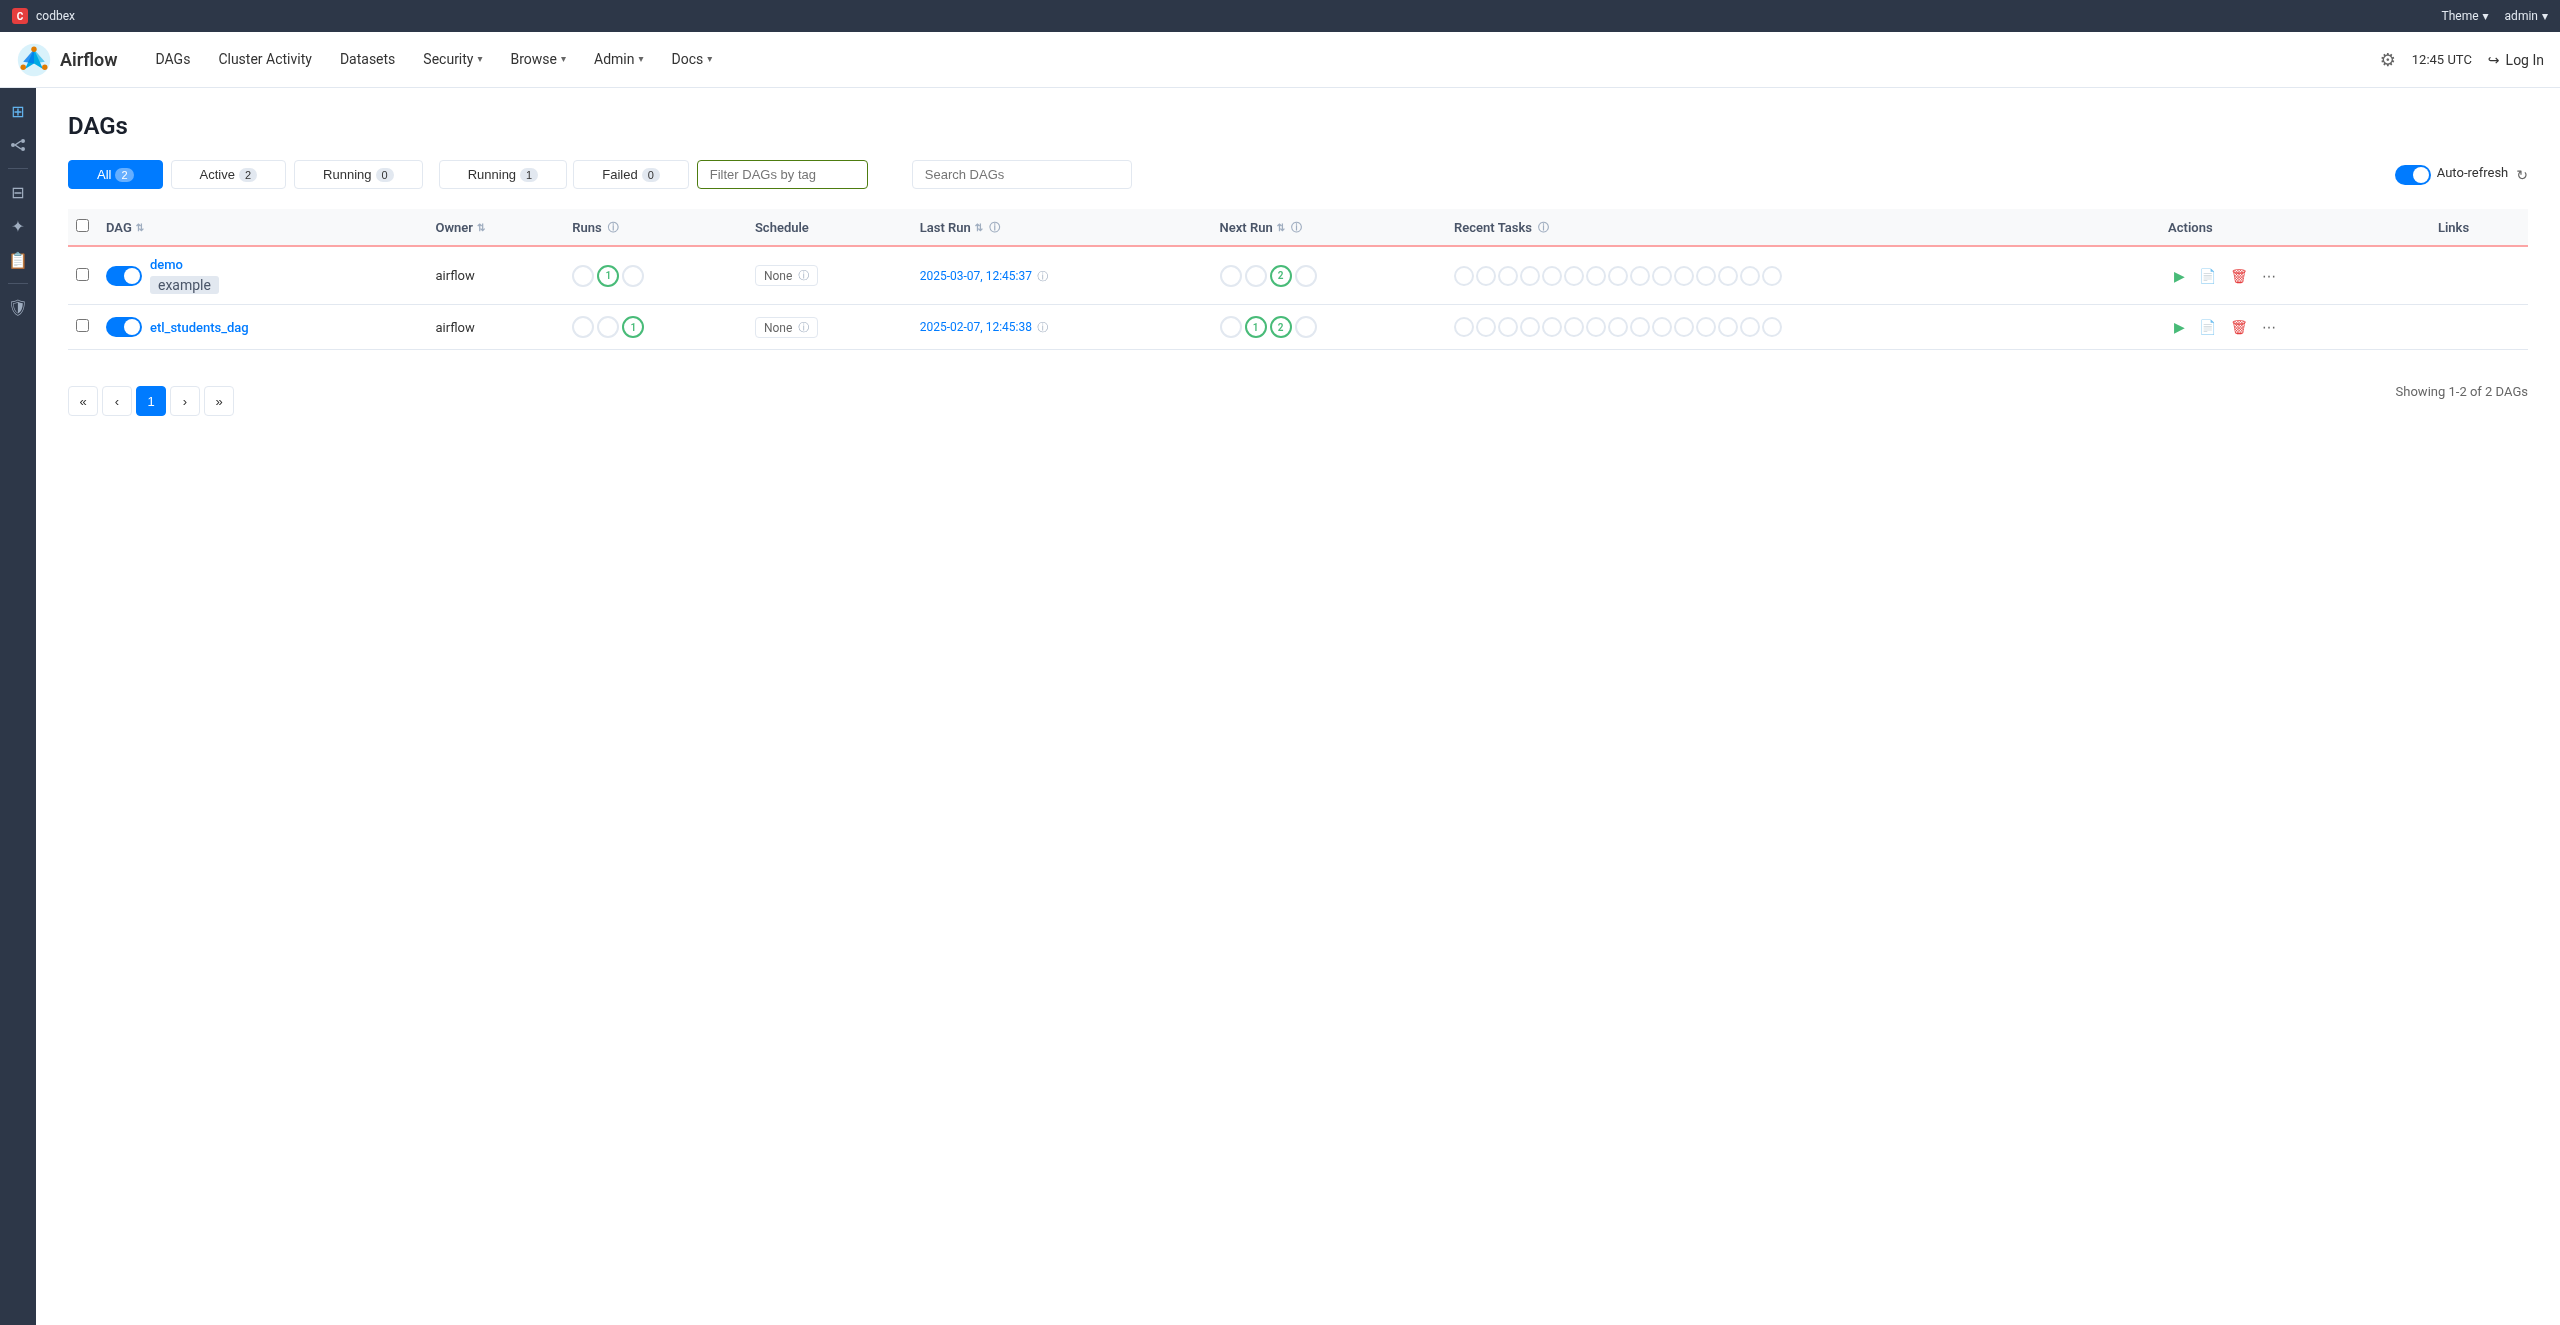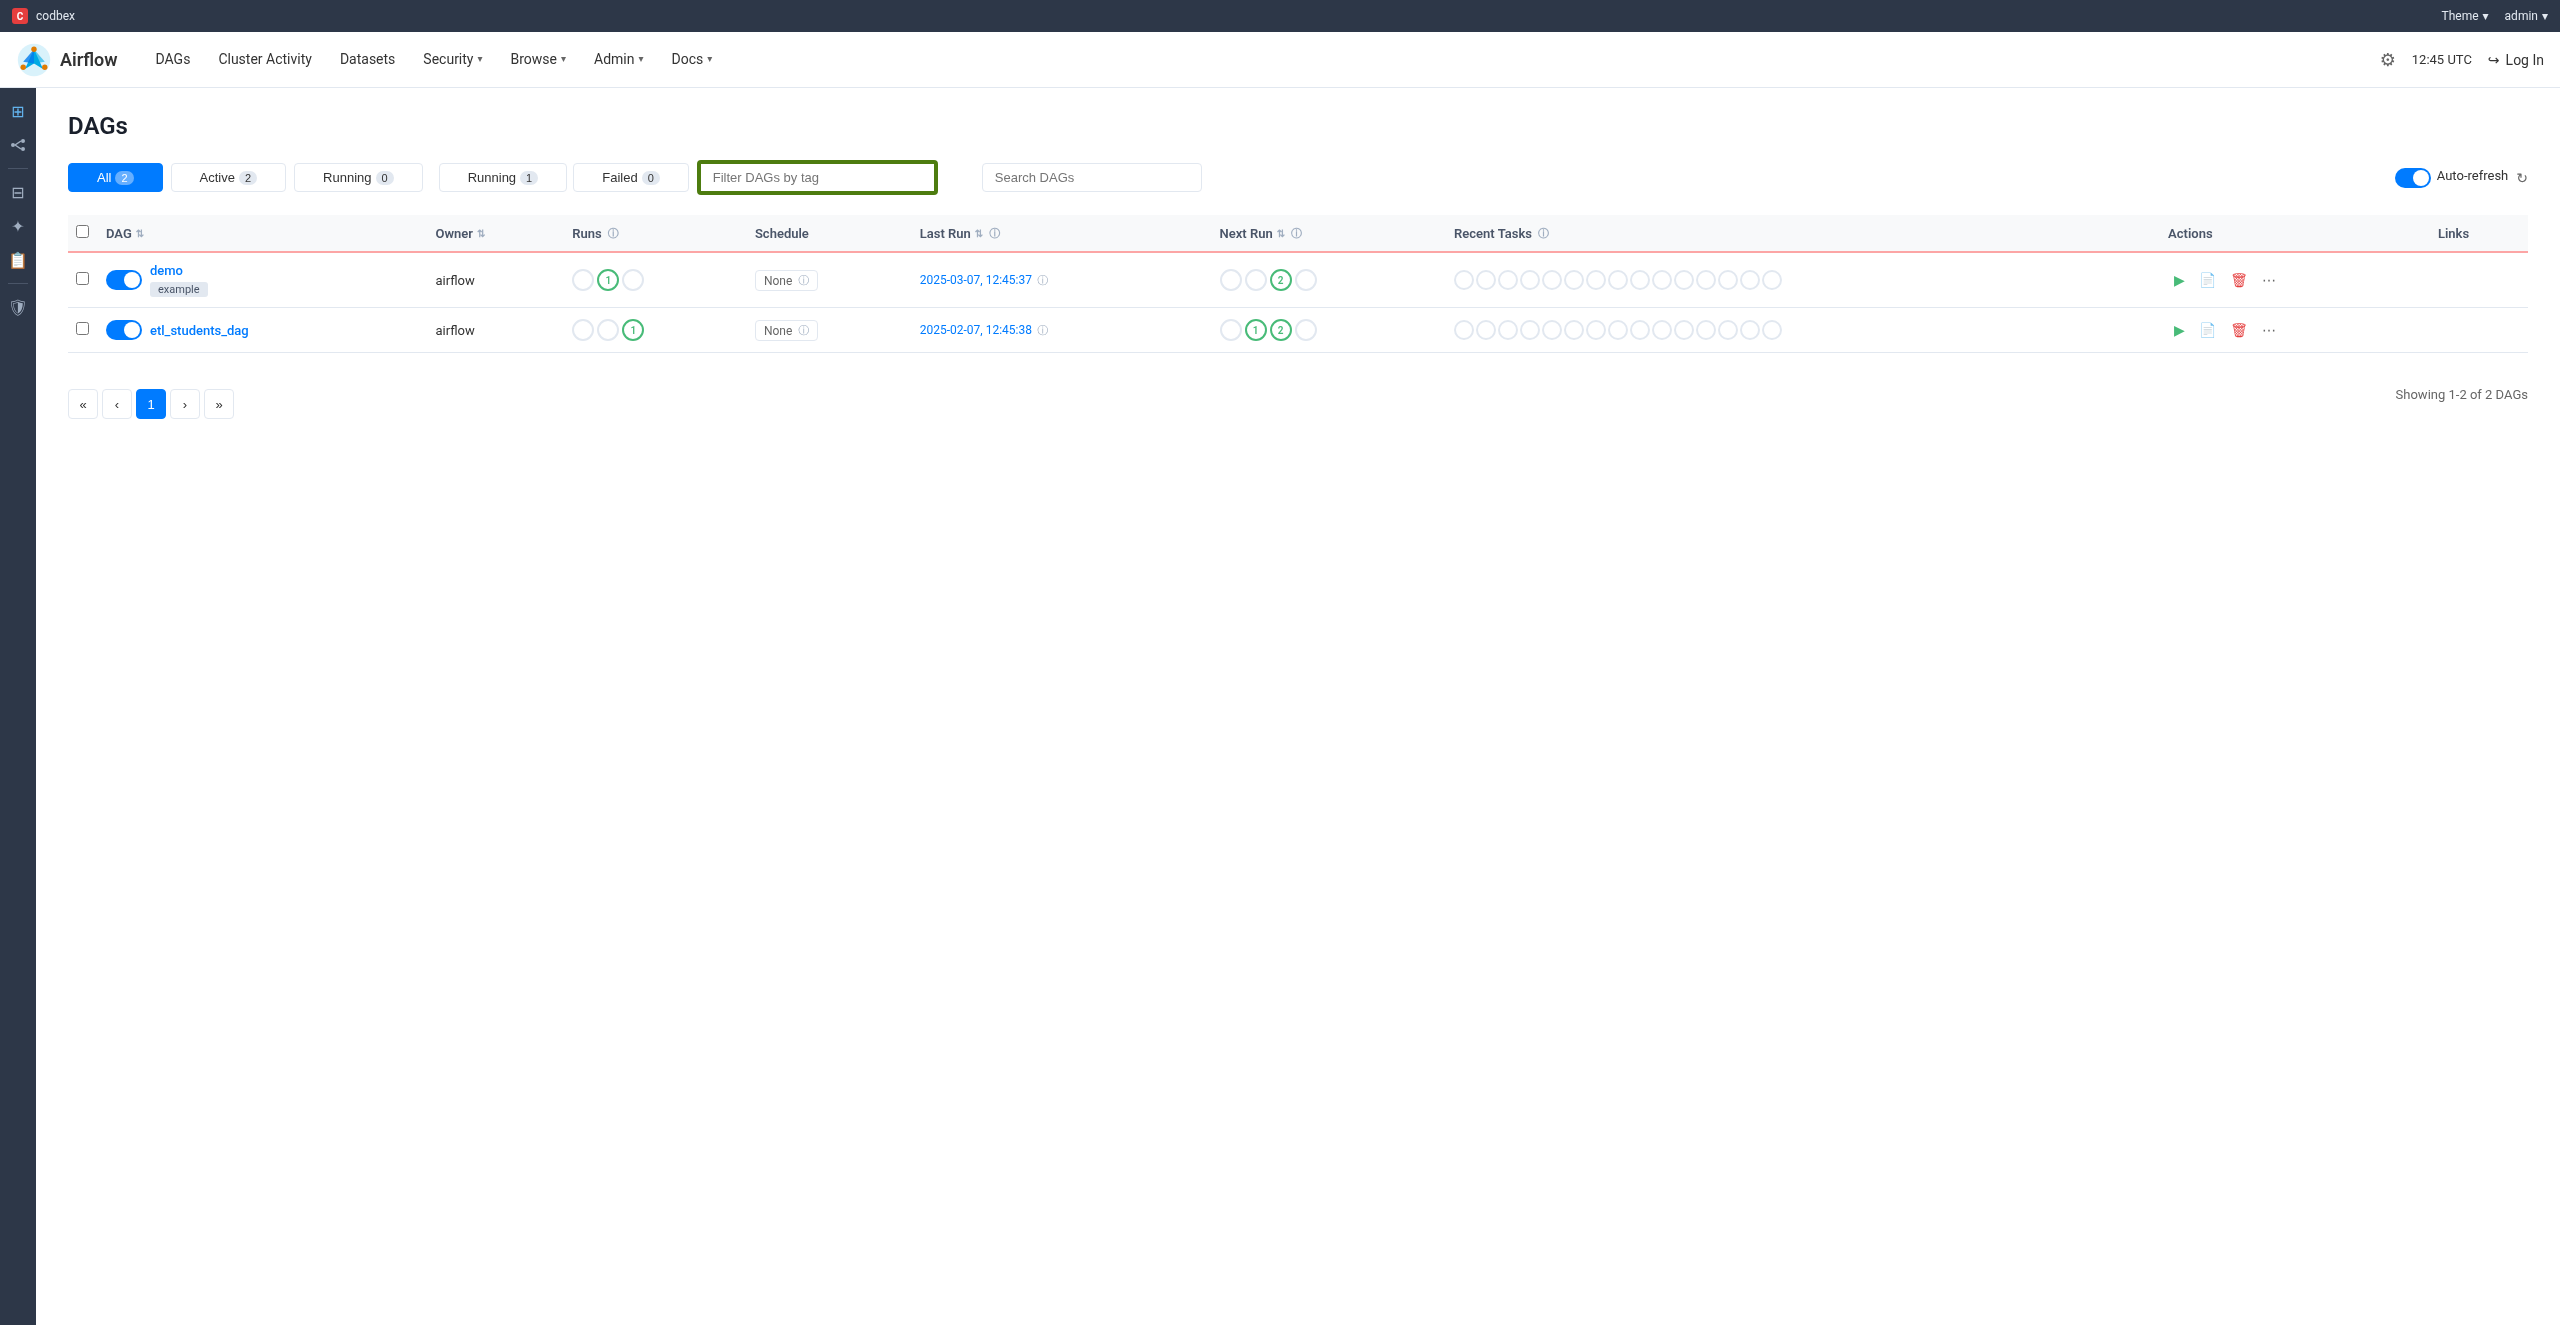--- a/index.html
+++ b/index.html
@@ -153,23 +153,23 @@
       font-size: 11px;
     }
     .filter-btn.active-blue .badge { background: rgba(255,255,255,0.4); }
     .filter-btn-group {
       display: flex; align-items: center; gap: 6px;
       margin-left: 8px;
     }
     .filter-tag-input {
       padding: 6px 12px;
       border-radius: 4px;
-      border: 4px solid #4d7c0f;
+      border: 1px solid #4d7c0f;
       font-size: 13px;
-      width: 241px;
+      width: 171px;
       background: #fff;
     }
     .search-input {
       padding: 6px 12px;
       border-radius: 4px;
       border: 1px solid #e2e8f0;
       font-size: 13px;
       width: 220px;
       background: #fff;
       margin-left: 36px;
@@ -236,21 +236,21 @@
       border-radius: 50%;
       position: absolute;
       top: 2px; right: 2px;
     }
 
     .dag-name-link { color: #007bff; text-decoration: none; font-weight: 500; }
     .dag-tag {
       display: inline-block;
       padding: 1px 8px;
       border-radius: 3px;
-      font-size: 11px;
+      font-size: 14px;
       background: #e2e8f0;
       color: #4a5568;
       margin-top: 4px;
     }
 
     .runs-circles {
       display: flex; align-items: center; gap: 3px;
     }
     .run-circle {
       width: 22px; height: 22px;

